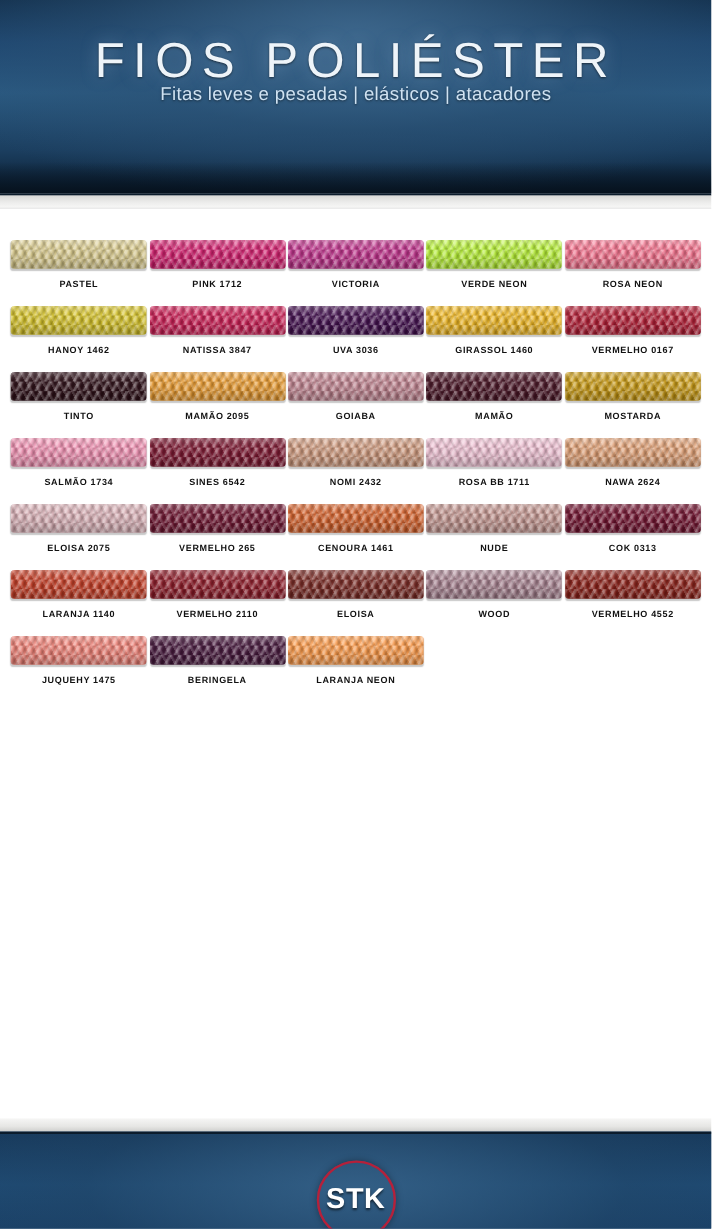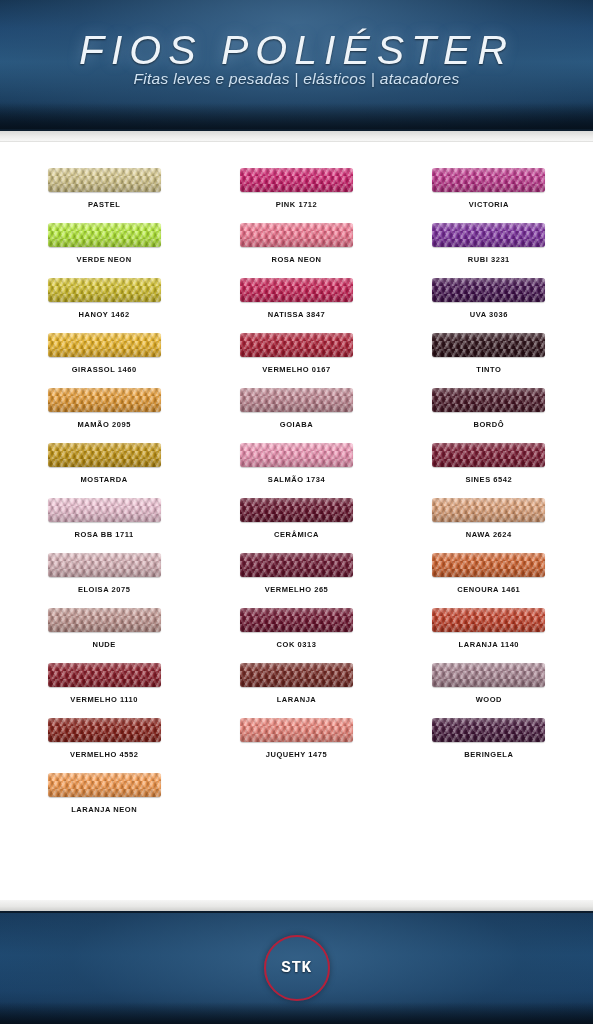--- a/index.html
+++ b/index.html
@@ -17,27 +17,26 @@
     width: 593px;
     height: 1024px;
     background: #ffffff;
     overflow: hidden;
   }
 
   
   #header {
     position: relative;
     width: 593px;
-    height: 131px;
+    height: 163px;
     background:
       radial-gradient(ellipse 520px 190px at 50% 18%, rgba(62,104,141,0.95) 0%, rgba(44,82,117,0.55) 42%, rgba(22,48,74,0.0) 75%),
       linear-gradient(to bottom, #0f2b47 0%, #1d4670 22%, #2a5a82 48%, #1b3e5f 78%, #0a1d30 100%);
     border-bottom: 2px solid #0c1c2c;
     overflow: hidden;
-    font-style: italic;
   }
   #header::after {
     content: "";
     position: absolute;
     left: 0; right: 0; bottom: 0;
     height: 26px;
     background: linear-gradient(to bottom, rgba(8,20,33,0) 0%, rgba(6,16,27,0.85) 100%);
     pointer-events: none;
   }
 
@@ -83,21 +82,21 @@
   #panel {
     position: relative;
     width: 593px;
     height: 758px;
     background: #ffffff;
     padding: 26px 0 0 0;
   }
 
   #grid {
     display: grid;
-    grid-template-columns: repeat(3, 1fr);
+    grid-template-columns: repeat(5, 1fr);
     column-gap: 0;
     row-gap: 0;
     padding: 0 8px;
   }
 
   .swatch-cell {
     height: 55px;
     display: flex;
     flex-direction: column;
     align-items: center;
@@ -193,26 +192,26 @@
     width: 66px;
     height: 66px;
     border-radius: 50%;
     border: 2px solid #b5203a;
     display: flex;
     align-items: center;
     justify-content: center;
     box-shadow: 0 0 6px rgba(0,0,0,0.35);
   }
   #logo-text {
-    font-size: 16px;
+    font-size: 24px;
     font-weight: bold;
     letter-spacing: 0.5px;
     color: #ffffff;
     text-shadow: 0 1px 2px rgba(0,0,0,0.6);
-    font-family: Liberation Mono, monospace;
+    font-family: Liberation Sans, sans-serif;
   }
 </style>
 </head>
 <body>
 
 <div id="page">
 
   <div id="header">
     <div id="title">FIOS POLIÉSTER</div>
     <div id="subtitle">Fitas leves e pesadas | elásticos  |  atacadores</div>
@@ -236,24 +235,20 @@
         </div>
         <div class="swatch-cell">
           <div class="chip" style="background-color: rgb(183, 240, 54);"></div>
           <div class="chip-label">VERDE NEON</div>
         </div>
         <div class="swatch-cell">
           <div class="chip" style="background-color: rgb(244, 114, 141);"></div>
           <div class="chip-label">ROSA NEON</div>
         </div>
         <div class="swatch-cell">
-          <div class="chip" style="background-color: rgb(122, 42, 158);"></div>
-          <div class="chip-label">RUBI 3231</div>
-        </div>
-        <div class="swatch-cell">
           <div class="chip" style="background-color: rgb(214, 195, 42);"></div>
           <div class="chip-label">HANOY 1462</div>
         </div>
         <div class="swatch-cell">
           <div class="chip" style="background-color: rgb(204, 31, 85);"></div>
           <div class="chip-label">NATISSA 3847</div>
         </div>
         <div class="swatch-cell">
           <div class="chip" style="background-color: rgb(67, 16, 79);"></div>
           <div class="chip-label">UVA 3036</div>
@@ -273,43 +268,43 @@
         <div class="swatch-cell">
           <div class="chip" style="background-color: rgb(234, 156, 50);"></div>
           <div class="chip-label">MAMÃO 2095</div>
         </div>
         <div class="swatch-cell">
           <div class="chip" style="background-color: rgb(192, 132, 144);"></div>
           <div class="chip-label">GOIABA</div>
         </div>
         <div class="swatch-cell">
           <div class="chip" style="background-color: rgb(74, 22, 38);"></div>
-          <div class="chip-label">BORDÔ</div>
+          <div class="chip-label">MAMÃO</div>
         </div>
         <div class="swatch-cell">
           <div class="chip" style="background-color: rgb(201, 154, 20);"></div>
           <div class="chip-label">MOSTARDA</div>
         </div>
         <div class="swatch-cell">
           <div class="chip" style="background-color: rgb(240, 145, 178);"></div>
           <div class="chip-label">SALMÃO 1734</div>
         </div>
         <div class="swatch-cell">
           <div class="chip" style="background-color: rgb(124, 23, 48);"></div>
           <div class="chip-label">SINES 6542</div>
         </div>
         <div class="swatch-cell">
+          <div class="chip" style="background-color: rgb(207, 154, 126);"></div>
+          <div class="chip-label">NOMI 2432</div>
+        </div>
+        <div class="swatch-cell">
           <div class="chip" style="background-color: rgb(238, 192, 210);"></div>
           <div class="chip-label">ROSA BB 1711</div>
         </div>
         <div class="swatch-cell">
-          <div class="chip" style="background-color: rgb(104, 18, 44);"></div>
-          <div class="chip-label">CERÂMICA</div>
-        </div>
-        <div class="swatch-cell">
           <div class="chip" style="background-color: rgb(224, 160, 117);"></div>
           <div class="chip-label">NAWA 2624</div>
         </div>
         <div class="swatch-cell">
           <div class="chip" style="background-color: rgb(217, 176, 182);"></div>
           <div class="chip-label">ELOISA 2075</div>
         </div>
         <div class="swatch-cell">
           <div class="chip" style="background-color: rgb(110, 21, 48);"></div>
           <div class="chip-label">VERMELHO 265</div>
@@ -325,25 +320,25 @@
         <div class="swatch-cell">
           <div class="chip" style="background-color: rgb(113, 19, 47);"></div>
           <div class="chip-label">COK 0313</div>
         </div>
         <div class="swatch-cell">
           <div class="chip" style="background-color: rgb(198, 62, 38);"></div>
           <div class="chip-label">LARANJA 1140</div>
         </div>
         <div class="swatch-cell">
           <div class="chip" style="background-color: rgb(142, 27, 40);"></div>
-          <div class="chip-label">VERMELHO 1110</div>
+          <div class="chip-label">VERMELHO 2110</div>
         </div>
         <div class="swatch-cell">
           <div class="chip" style="background-color: rgb(122, 42, 36);"></div>
-          <div class="chip-label">LARANJA</div>
+          <div class="chip-label">ELOISA</div>
         </div>
         <div class="swatch-cell">
           <div class="chip" style="background-color: rgb(165, 128, 142);"></div>
           <div class="chip-label">WOOD</div>
         </div>
         <div class="swatch-cell">
           <div class="chip" style="background-color: rgb(140, 33, 25);"></div>
           <div class="chip-label">VERMELHO 4552</div>
         </div>
         <div class="swatch-cell">

